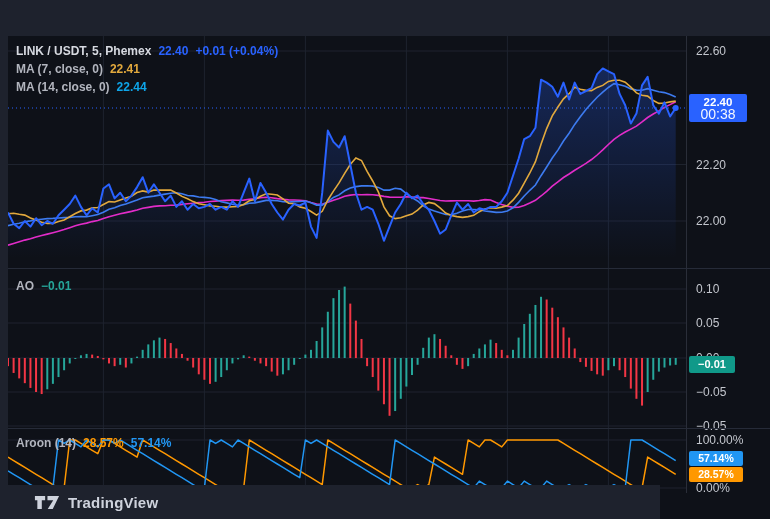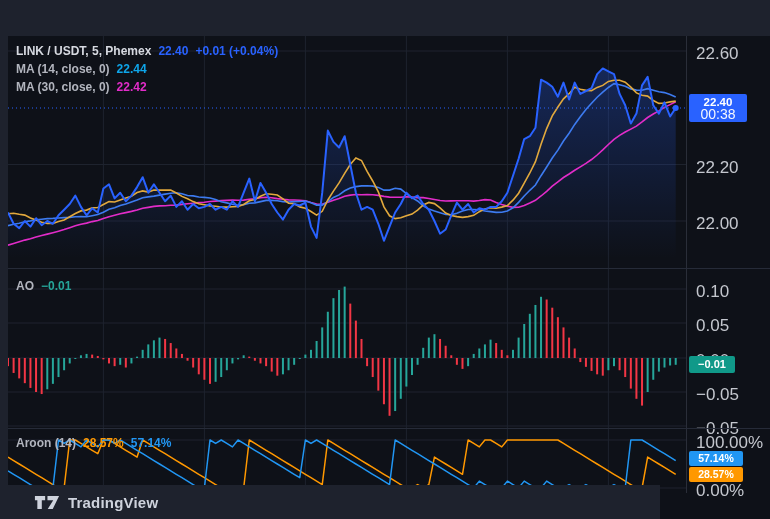--- a/index.html
+++ b/index.html
@@ -8,21 +8,21 @@
   .chart{position:absolute;left:8px;top:8px;width:762px;height:485px;background:#0e1118;margin-top:28px;}
   .panel{position:absolute;left:0;width:678px;overflow:hidden;}
   .panel svg{position:absolute;left:0;top:0;display:block;}
   #panel-price{top:0;height:233px;}
   #panel-ao{top:233px;height:160px;}
   #panel-aroon{top:393px;height:63px;}
   .sep{position:absolute;left:0;width:762px;height:1px;background:#262b38;z-index:5;}
   .time-axis{position:absolute;left:0;top:457px;width:762px;height:28px;border-top:1px solid #262b38;}
   .time-label{position:absolute;top:7px;transform:translateX(-50%);font-size:11px;color:#a8acb6;}
   .axis-col{position:absolute;left:678px;top:0;width:84px;height:457px;border-left:1px solid #2a2e39;background:#0e1118;}
-  .tick{position:absolute;left:9px;font-size:17px;color:#c4c7ce;white-space:nowrap;}
+  .tick{position:absolute;left:9px;font-size:12px;color:#c4c7ce;white-space:nowrap;}
   .badge{position:absolute;left:2px;border-radius:2px;color:#fff;text-align:center;z-index:6;}
   #badge-price{top:58px;width:58px;background:#2962ff;padding:2px 0;font-size:11.5px;font-weight:700;line-height:12px;}
   #badge-price .cd{font-size:14px;font-weight:400;opacity:.95;}
   #badge-ao{top:320px;width:46px;background:#109989;font-size:11px;font-weight:700;height:17px;line-height:17px;}
   #badge-aroon-dn{top:415px;width:54px;background:#2196f3;font-size:10.5px;font-weight:700;height:15px;line-height:15px;}
   #badge-aroon-up{top:431px;width:54px;background:#ff9800;font-size:10.5px;font-weight:700;height:15px;line-height:15px;}
   .legend{position:absolute;left:8px;z-index:4;font-size:12px;}
   #legend-price{top:6px;}
   #legend-ao{top:8px;}
   #legend-aroon{top:5px;}
@@ -71,26 +71,26 @@
           <line x1="0" x2="678" y1="72" y2="72" stroke="#2962ff" stroke-width="1" stroke-dasharray="1,3"></line>
           <circle cx="667.71" cy="72" r="3" fill="#2962ff"></circle>
         </svg>
       <div class="legend" id="legend-price">
         <div class="lrow">
           <span class="sym">LINK / USDT, 5, Phemex</span>
           <span class="chg">22.40</span>
           <span class="chg">+0.01 (+0.04%)</span>
         </div>
         <div class="lrow">
+          <span class="ma-label">MA (7, close, 0)</span>
+          <span class="v-ma7">22.41</span>
+        </div>
+        <div class="lrow">
           <span class="ma-label">MA (14, close, 0)</span>
           <span class="v-ma14">22.44</span>
-        </div>
-        <div class="lrow">
-          <span class="ma-label">MA (30, close, 0)</span>
-          <span class="v-ma30">22.42</span>
         </div>
       </div>
     </div>
 
     <div class="panel" id="panel-ao">
       <svg id="svg-ao" width="678" height="160">
           <line x1="95.39" y1="0" x2="95.39" y2="160" stroke="#1e232e"></line>
           <line x1="196.38" y1="0" x2="196.38" y2="160" stroke="#1e232e"></line>
           <line x1="297.38" y1="0" x2="297.38" y2="160" stroke="#1e232e"></line>
           <line x1="398.38" y1="0" x2="398.38" y2="160" stroke="#1e232e"></line>

